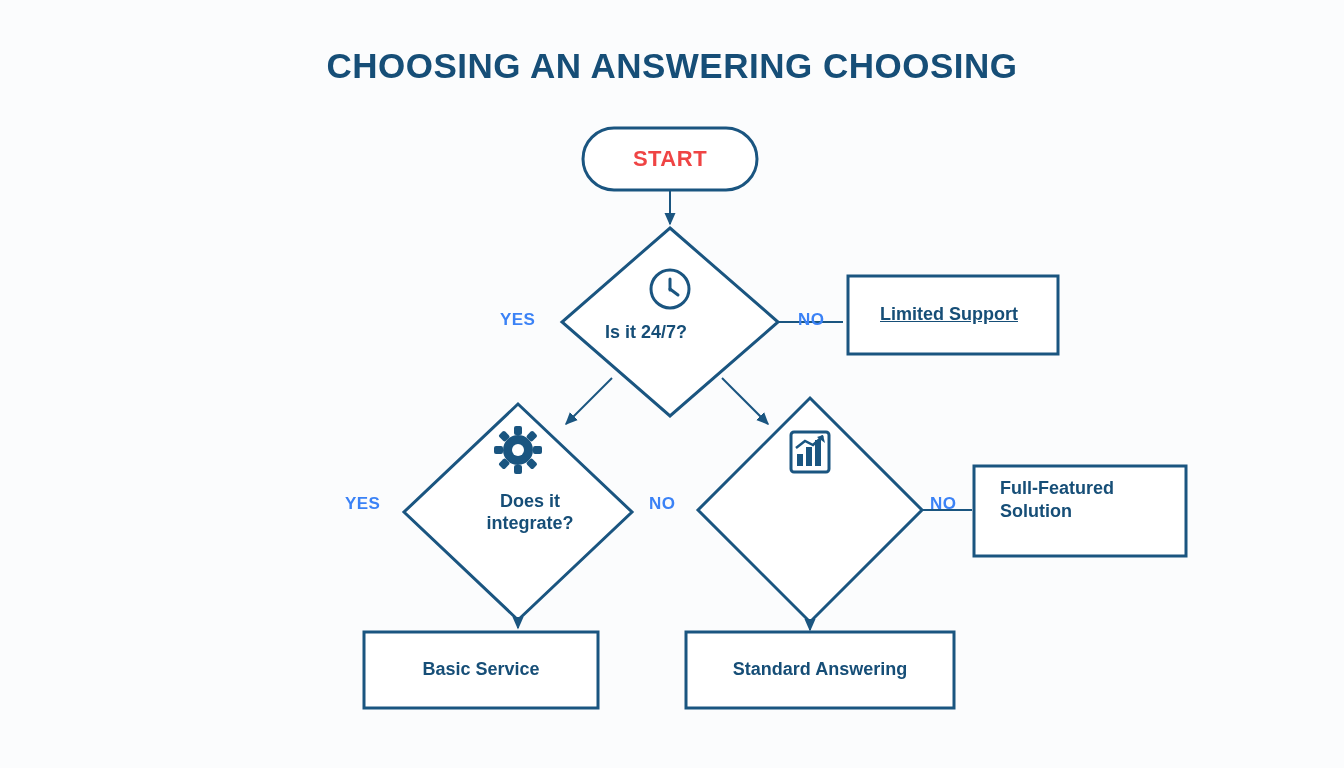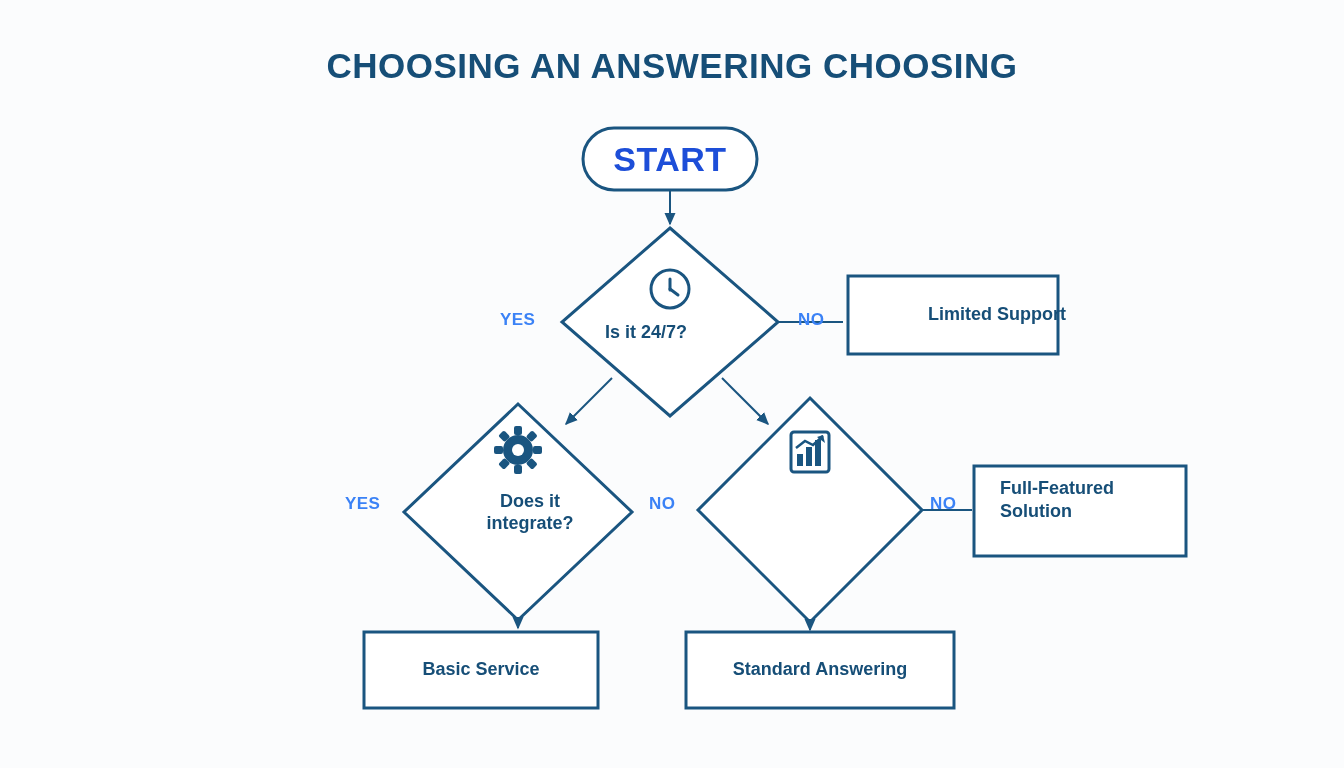--- a/index.html
+++ b/index.html
@@ -42,23 +42,23 @@
     position: absolute;
     display: flex;
     align-items: center;
     justify-content: center;
     text-align: center;
     color: #164e77;
     font-weight: bold;
     pointer-events: none;
   }
   .start-label {
-    font-size: 34px;
+    font-size: 22px;
     letter-spacing: 0.5px;
-    color: #1d4ed8;
+    color: #ef4444;
   }
   .diamond-label {
     font-size: 18px;
     line-height: 1.25;
   }
   .box-label {
     font-size: 18px;
     line-height: 1.3;
   }
   .edge-label {
@@ -141,21 +141,21 @@
       <rect x="5" y="-12" width="6" height="26" fill="#1a5580"></rect>
       <polyline points="-14,-4 -5,-11 3,-7 13,-16" fill="none" stroke="#1a5580" stroke-width="2.5"></polyline>
       <polygon points="13,-17 15,-9 7,-15" fill="#1a5580"></polygon>
     </g>
   </svg>
 
   <div class="node-label start-label" style="left:583px; top:128px; width:174px; height:62px;">START</div>
 
   <div class="node-label diamond-label" style="left:546px; top:312px; width:200px; height:40px;">Is it 24/7?</div>
 
-  <div class="node-label box-label" style="left:896px; top:276px; width:202px; height:78px;">Limited Support</div>
+  <div class="node-label box-label" style="left:848px; top:276px; width:202px; height:78px;text-decoration:underline;">Limited Support</div>
 
   <div class="node-label diamond-label" style="left:430px; top:482px; width:200px; height:60px; flex-direction:column;">
     <span>Does it</span>
     <span>integrate?</span>
   </div>
 
 
   <div class="node-label box-label" style="left:990px; top:466px; width:180px; height:68px; flex-direction:column; align-items:flex-start; text-align:left; padding-left:10px;">
     <span>Full-Featured</span>
     <span>Solution</span>

